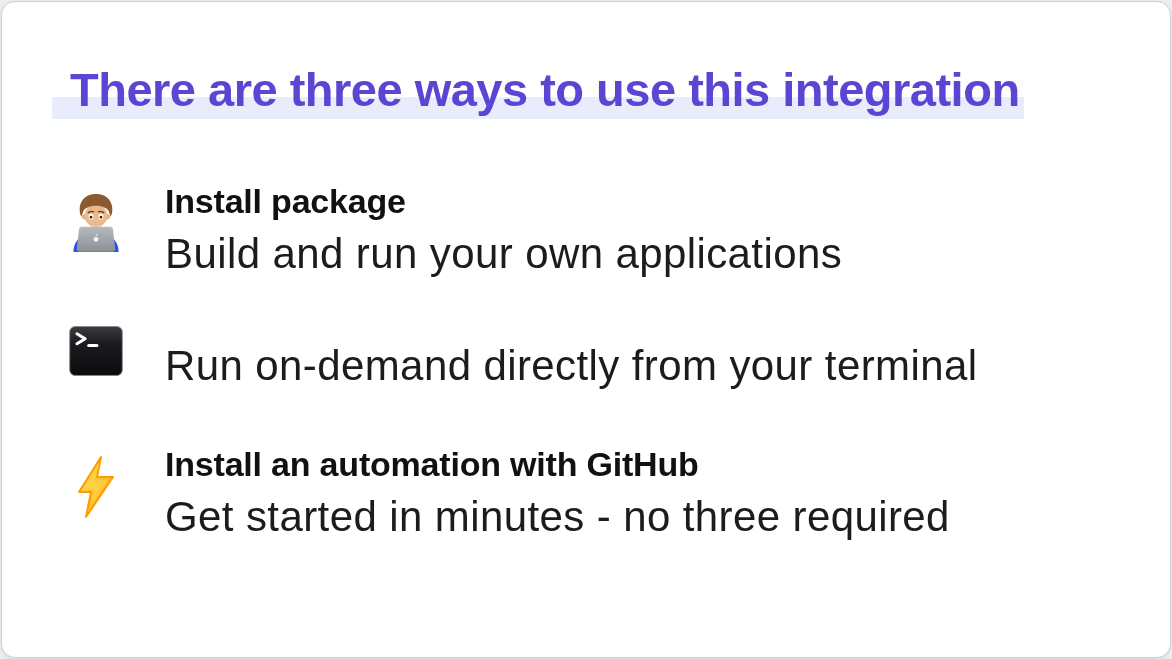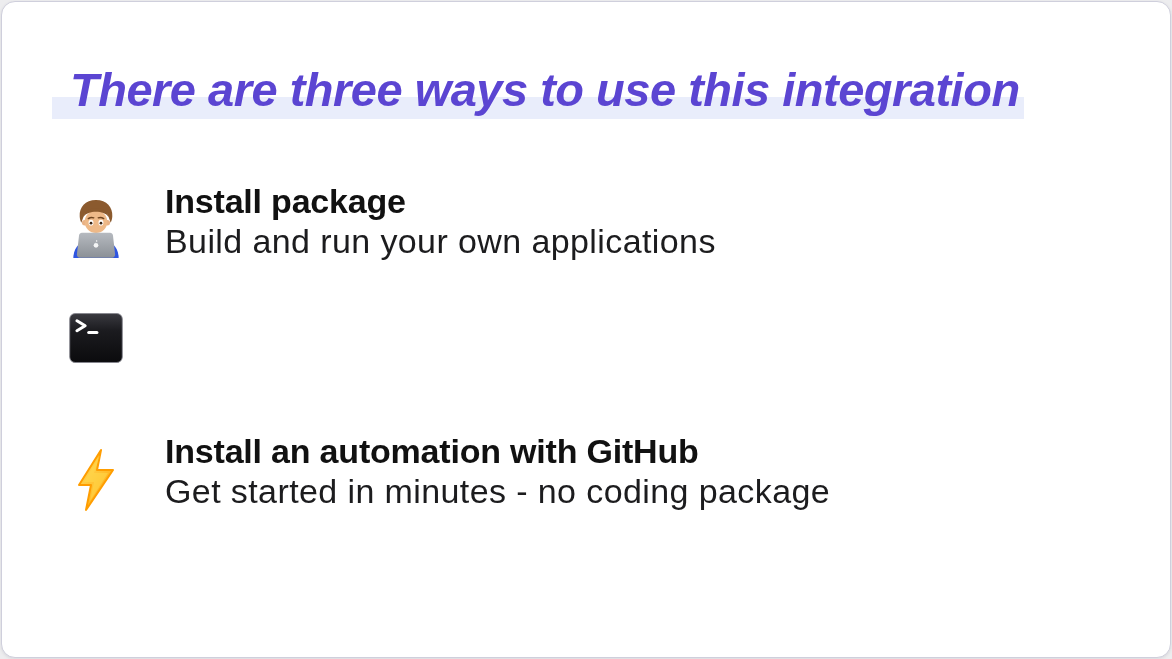--- a/index.html
+++ b/index.html
@@ -23,40 +23,39 @@
   .slide-title {
     position: relative;
     display: inline-block;
     z-index: 0;
     font-size: 47px;
     line-height: 47px;
     font-weight: 800;
     letter-spacing: -0.5px;
     color: #5b45d2;
     white-space: nowrap;
-    font-style: italic;
   }
   .slide-title .band {
     position: absolute;
     left: -18px;
     right: -4px;
     top: 31px;
     height: 22px;
     background: #e9edfb;
     z-index: -1;
   }
   .items {
     margin: 58px 0 0 64px;
     display: flex;
     flex-direction: column;
     gap: 48px;
   }
   .item-row {
     display: flex;
-    align-items: flex-end;
+    align-items: center;
   }
   .icon-box {
     width: 60px;
     height: 64px;
     margin-right: 39px;
     flex: 0 0 auto;
     display: flex;
     align-items: flex-start;
     justify-content: center;
   }
@@ -64,21 +63,22 @@
     margin-top: 10px;
   }
   .item-title {
     font-size: 34px;
     line-height: 40px;
     font-weight: 700;
     color: #111111;
     letter-spacing: -0.2px;
   }
   .item-sub {
-    font-size: 34px;
+    margin-top: 13px;
+    font-size: 42px;
     line-height: 40px;
     font-weight: 300;
     color: #1c1c1e;
     letter-spacing: 0.4px;
   }
 </style>
 </head>
 <body>
 
 <div class="card">
@@ -139,37 +139,38 @@
               <stop offset="0.35" stop-color="#1b1b1f"></stop>
               <stop offset="1" stop-color="#0b0b0d"></stop>
             </linearGradient>
           </defs>
           <rect x="3" y="5" width="58" height="54" rx="6" fill="url(#termGrad)" stroke="#86868e" stroke-width="1"></rect>
           <path d="M11 13 l9 5.5 -9 5.5" fill="none" stroke="#ffffff" stroke-width="3.4" stroke-linecap="round" stroke-linejoin="round"></path>
           <line x1="24" y1="26" x2="33" y2="26" stroke="#ffffff" stroke-width="3.4" stroke-linecap="round"></line>
         </svg>
       </div>
       <div class="item-text">
+        <div class="item-sub">Run on-demand directly from your terminal</div>
       </div>
     </div>
 
     <div class="item-row">
       <div class="icon-box">
         <svg width="40" height="66" viewBox="0 0 40 66" aria-hidden="true">
           <defs>
             <linearGradient id="boltGrad" x1="0" y1="0" x2="1" y2="1">
               <stop offset="0" stop-color="#ffe066"></stop>
               <stop offset="0.5" stop-color="#ffc233"></stop>
               <stop offset="1" stop-color="#ff9d00"></stop>
             </linearGradient>
           </defs>
           <polygon points="25,3 3,38 15,38 10,63 37,23 21,23" fill="url(#boltGrad)" stroke="#ff9d00" stroke-width="2" stroke-linejoin="round"></polygon>
           <polygon points="24,8 8,35 18,35 14,54 32,26 18,26" fill="#ffd94d" opacity="0.55"></polygon>
         </svg>
       </div>
       <div class="item-text">
         <div class="item-title">Install an automation with GitHub</div>
-        <div class="item-sub">Get started in minutes - no coding package</div>
+        <div class="item-sub">Get started in minutes - no three required</div>
       </div>
     </div>
 
   </div>
 </div>
 
 </body></html>

